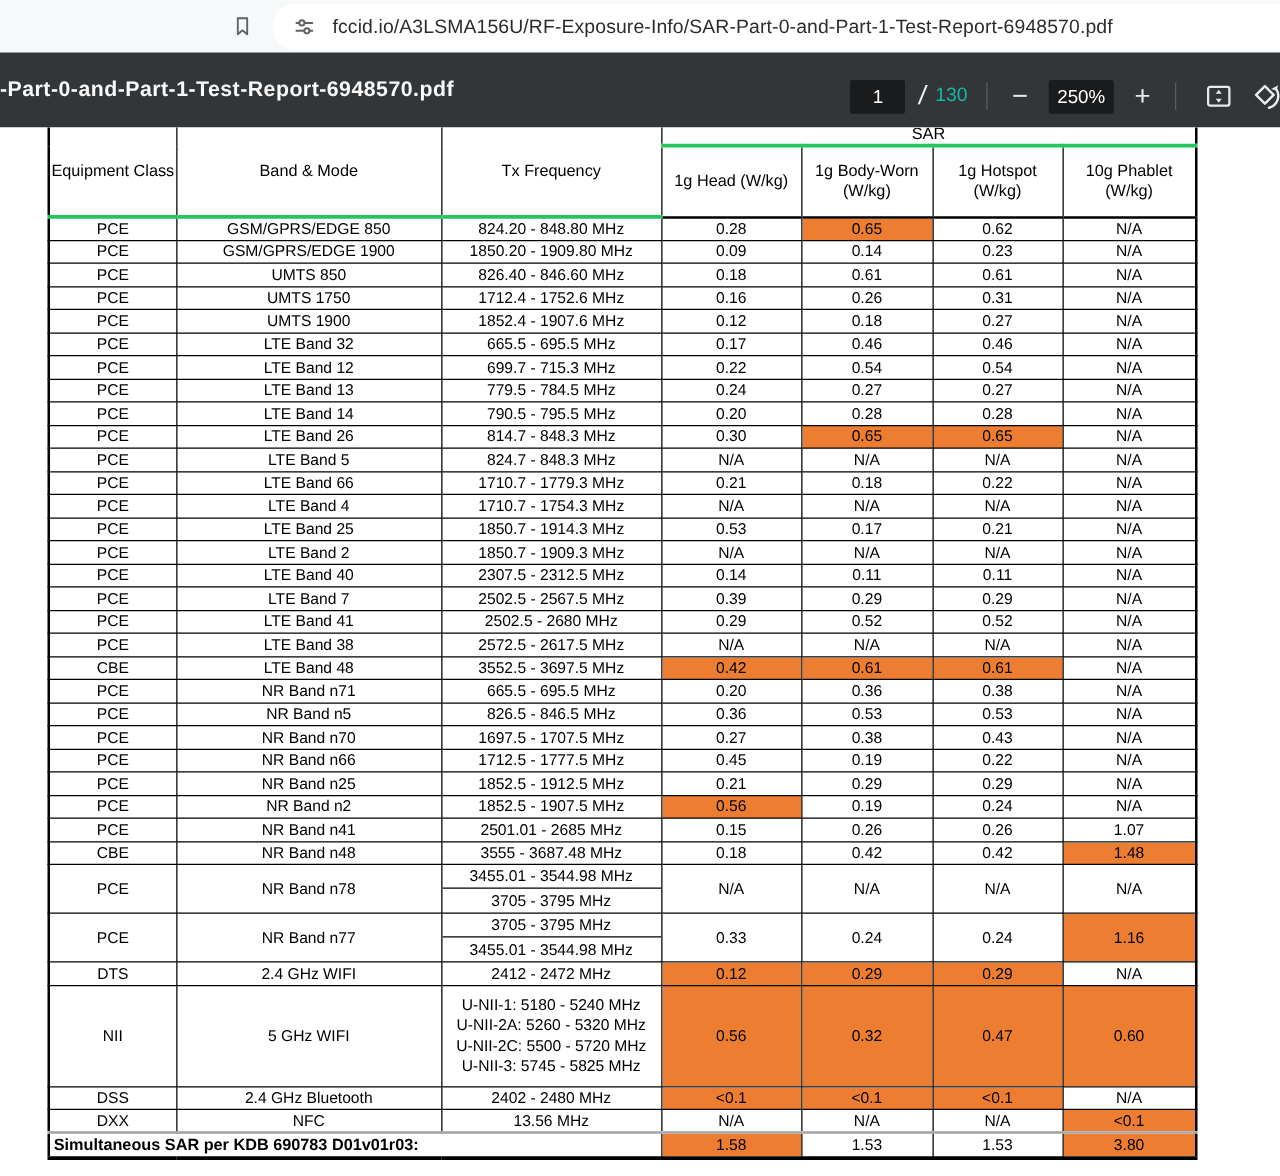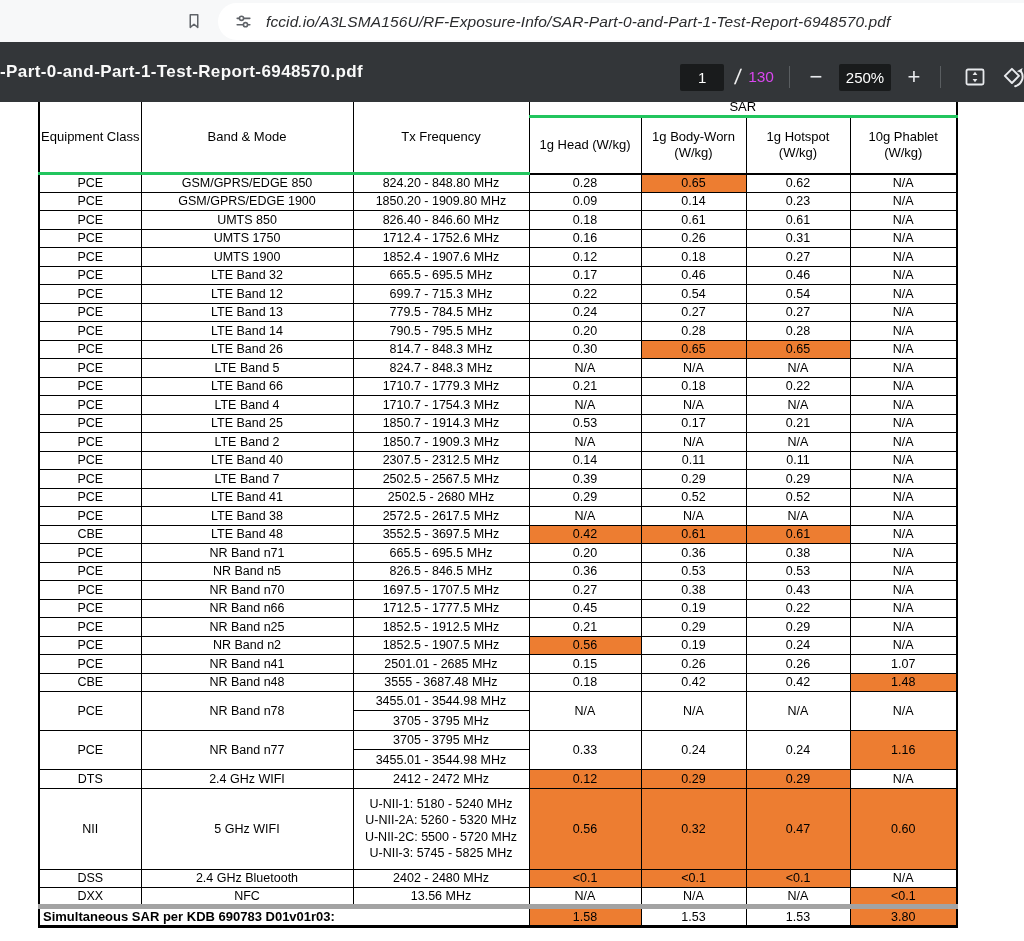--- a/index.html
+++ b/index.html
@@ -14,21 +14,21 @@
   .browser-bar {
     height:42px; background:#f7f8f9; position:relative;
   }
   .bookmark-btn {
     position:absolute; left:183px; top:10px; width:22px; height:22px;
     display:flex; align-items:center; justify-content:center; cursor:pointer;
   }
   .omnibox {
     position:absolute; left:218px; top:3px; right:0; height:37px;
     background:#ffffff; border-radius:19px 0 0 19px;
-    display:flex; align-items:center; padding-left:14px;font-style:italic;
+    display:flex; align-items:center; padding-left:14px;
   }
   .tune-btn { width:22px; height:22px; margin-right:12px; display:flex; align-items:center; justify-content:center; cursor:pointer; }
   .url-text { font-size:15.5px; color:#2b2c2e; white-space:nowrap; letter-spacing:0.1px; }
 
   
   .pdf-toolbar {
     height:60px; background:#333639; position:relative;
     display:flex; align-items:center; overflow:hidden; color:#fff;
   }
   .pdf-title {
@@ -40,21 +40,21 @@
     display:flex; align-items:center;
   }
   .dark-box {
     background:#191b1c; color:#fff; border-radius:2px;
     display:flex; align-items:center; justify-content:center;
     font-size:15px; height:27px;
   }
   .page-box { width:44px; }
   .zoom-box { width:52px; }
   .page-divider { font-size:21px; font-weight:300; margin:0 7px 0 11px; color:#f1f1f1; transform:skewX(-8deg); }
-  .page-total { font-size:15.5px; color:#d946ef; }
+  .page-total { font-size:15.5px; color:#14b8a6; }
   .tb-sep { width:1px; height:22px; background:#5a5e61; margin:0 15px; }
   .tb-btn {
     background:none; border:none; color:#e8eaed; cursor:pointer;
     font-size:22px; line-height:1; padding:0; width:22px; height:26px;
     display:flex; align-items:center; justify-content:center;
     font-family:"Liberation Sans", sans-serif;
   }
   .icon-btn { width:26px; height:26px; margin:0 6px; }
 
   
@@ -81,21 +81,21 @@
   tbody tr.tall2 { height:38px; }
   tbody tr.tall4 { height:81px; }
   td.hl { background:var(--hl,#ED7D31); font-weight:normal; }
   .freq-split { display:flex; flex-direction:column; width:100%; }
   .freq-split > div { height:19px; display:flex; align-items:center; justify-content:center; }
   .freq-split > div:first-child { border-bottom:1px solid #000; }
   .freq-lines { padding:2px 0; }
   .freq-lines > div { line-height:16.5px; }
 
   tr.footer-row { height:20px; }
-  tr.footer-row td { border-top:5px solid #a3a3a3; }
+  tr.footer-row td { border-top:2px solid #a3a3a3; }
   td.footer-label {
     text-align:left; padding-left:3px; font-weight:bold; font-size:13px;
   }
 </style>
 </head>
 <body>
 
 <div class="browser-bar">
   <div class="bookmark-btn">
     <svg width="18" height="18" viewBox="0 0 24 24" fill="none" stroke="#5f6368" stroke-width="2" stroke-linejoin="round">

